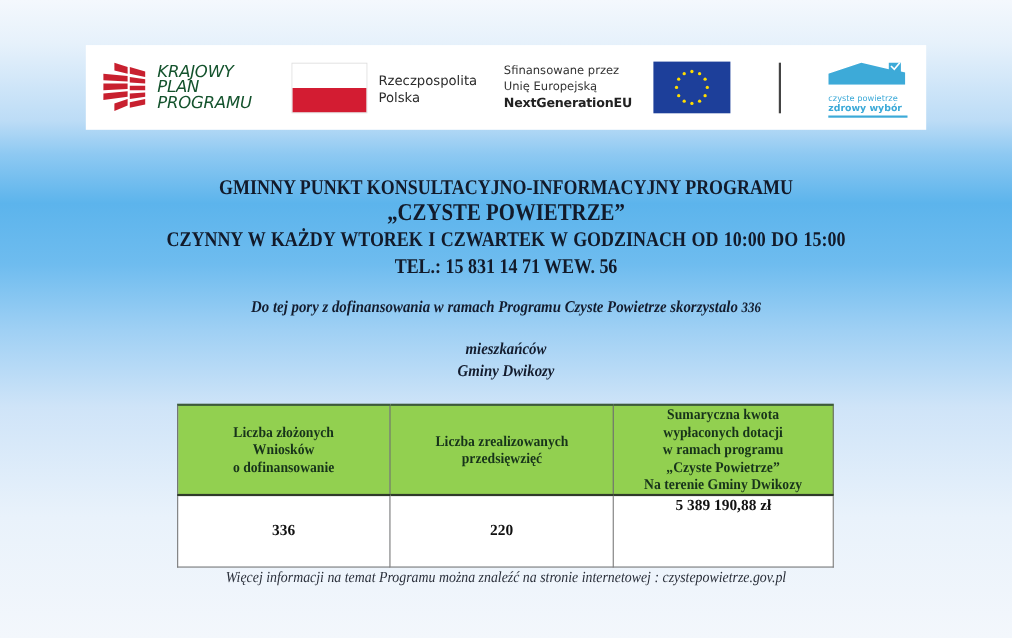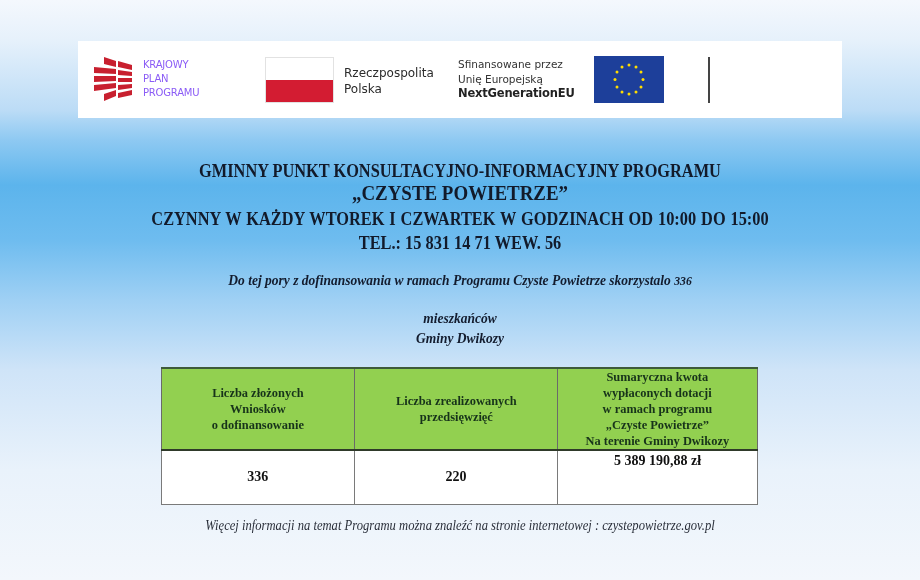--- a/index.html
+++ b/index.html
@@ -28,23 +28,24 @@
       background: #ffffff;
     }
     .kpo {
       position: absolute; left: 14px; top: 14px;
       display: flex; align-items: center;
     }
     .kpo-mark { width: 42px; height: 48px; }
     .kpo-text {
       margin-left: 9px;
       font-family: "DejaVu Sans", sans-serif;
-      font-size: 10px; line-height: 14px;
-      color: #8b5cf6;
+      font-size: 15px; line-height: 14px;
+      color: #14532d;
       letter-spacing: -0.2px;
+      font-style: italic;
     }
     .pl-flag {
       position: absolute; left: 187px; top: 16px;
       width: 69px; height: 46px;
       border: 1px solid #e2e2e2;
     }
     .pl-flag .white { height: 50%; background: #ffffff; }
     .pl-flag .red { height: 50%; background: #d31c32; }
     .pl-text {
       position: absolute; left: 266px; top: 24px;
@@ -132,21 +133,21 @@
       border-bottom: 2px solid #2f3a2a;
       vertical-align: middle;
       text-align: center;
       padding: 0 4px;
     }
     .stats th .cell-inner { display: block; transform: scaleX(0.92); }
     .stats td {
       background: #ffffff;
       color: #111;
       font-size: 14px;
-      height: 54px;
+      height: 65px;
       border: 1px solid #7a7a7a;
       text-align: center;
     }
     .stats td.mid { vertical-align: middle; }
     .stats td.top { vertical-align: top; padding-top: 2px; }
     .col1 { width: 193px; margin-left: 35px; }
     .col2 { width: 204px; }
     .col3 { width: 200px; }
 
     .footer {
@@ -215,20 +216,28 @@
         <circle cx="23" cy="31" r="1.5"></circle>
         <circle cx="21" cy="23.5" r="1.5"></circle>
         <circle cx="23" cy="16" r="1.5"></circle>
         <circle cx="28" cy="11" r="1.5"></circle>
       </g>
     </svg>
   </div>
 
   <div class="sep"></div>
 
+  <div class="cp-logo">
+    <svg class="cp-house" viewBox="0 0 70 22">
+      <polygon points="0,12 30,2 55,8 55,2 66,2 66,10 70,11 70,22 0,22" fill="#3daad8"></polygon>
+      <polyline points="57,5 60,8 65,2" fill="none" stroke="#ffffff" stroke-width="1.5"></polyline>
+    </svg>
+    <div class="cp-line1">czyste powietrze</div>
+    <div class="cp-line2">zdrowy wybór</div>
+  </div>
 </div>
 
 <div class="heading h1">GMINNY PUNKT KONSULTACYJNO-INFORMACYJNY PROGRAMU</div>
 <div class="heading h2">„CZYSTE POWIETRZE”</div>
 <div class="heading h3">CZYNNY  W KAŻDY WTOREK I CZWARTEK W GODZINACH   OD 10:00 DO 15:00</div>
 <div class="heading h4">TEL.: 15 831 14 71 WEW. 56</div>
 
 <div class="info i1"><span>Do tej pory z dofinansowania w ramach Programu Czyste Powietrze  skorzystalo </span><span class="num">336</span></div>
 <div class="info i2">mieszkańców</div>
 <div class="info i3">Gminy Dwikozy</div>

